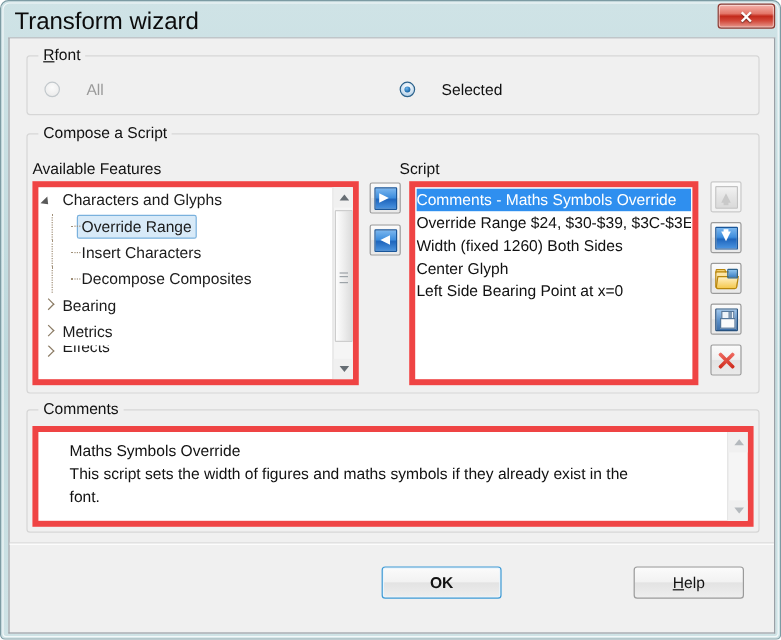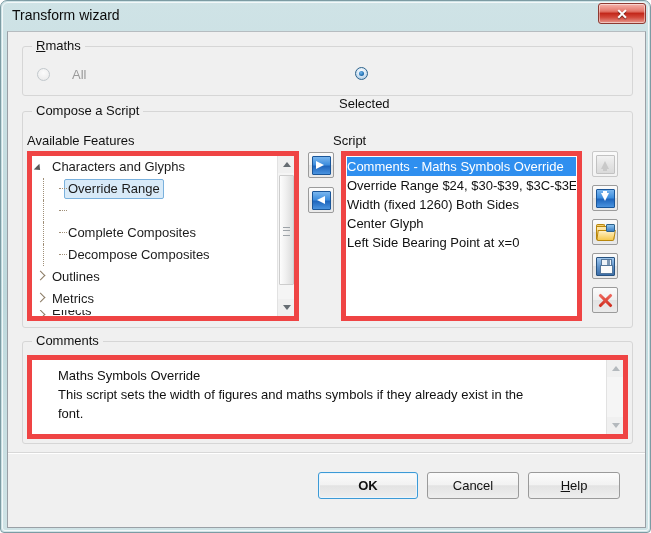--- a/index.html
+++ b/index.html
@@ -32,21 +32,21 @@
   
   #titlebar {
     position: absolute;
     left: 0; top: 0;
     width: 651px; height: 30px;
     box-sizing: border-box;
   }
   #title-text {
     position: absolute;
     left: 11px; top: 6px;
-    font-size: 14px;
+    font-size: 20px;
     color: #0b0b0b;
     white-space: nowrap;
   }
   #close-button {
     position: absolute;
     right: 6px; top: 2px;
     width: 48px; height: 21px;
     box-sizing: border-box;
     border: 1px solid #8e3a32;
     border-radius: 3px;
@@ -462,28 +462,28 @@
   <div id="titlebar">
     <div id="title-text">Transform wizard</div>
     <div id="close-button">
       <div id="close-glyph">✕</div>
     </div>
   </div>
 
   <div id="client">
 
     <div class="groupbox" style="left:14px; top:14px; width:611px; height:50px;">
-      <div class="group-label"><span class="accel">R</span><span>maths</span></div>
+      <div class="group-label"><span class="accel">R</span><span>font</span></div>
 
       <div class="radio-row" style="left:14px; top:20px;">
         <span class="radio disabled"></span>
         <span class="radio-label disabled">All</span>
       </div>
 
-      <div class="radio-row" style="left:310px; top:20px;flex-direction:column;">
+      <div class="radio-row" style="left:310px; top:20px;">
         <span class="radio checked"></span>
         <span class="radio-label">Selected</span>
       </div>
     </div>
 
     <div class="groupbox" style="left:14px; top:79px; width:611px; height:217px;">
       <div class="group-label">Compose a Script</div>
     </div>
 
     <div class="caption" style="left:19px; top:101px;">Available Features</div>
@@ -501,38 +501,32 @@
             <span class="elbow"></span>
             <span class="indent"></span>
             <span class="indent"></span>
             <span class="tree-label">Override Range</span>
           </div>
           <div class="tree-row">
             <span class="dotline"></span>
             <span class="elbow"></span>
             <span class="indent"></span>
             <span class="indent"></span>
-          </div>
-          <div class="tree-row">
-            <span class="dotline"></span>
-            <span class="elbow"></span>
-            <span class="indent"></span>
-            <span class="indent"></span>
-            <span class="tree-label">Complete Composites</span>
+            <span class="tree-label">Insert Characters</span>
           </div>
           <div class="tree-row">
             <span class="dotline"></span>
             <span class="elbow"></span>
             <span class="indent"></span>
             <span class="indent"></span>
             <span class="tree-label">Decompose Composites</span>
           </div>
           <div class="tree-row">
             <span class="twisty collapsed"></span>
-            <span class="tree-label">Outlines</span>
+            <span class="tree-label">Bearing</span>
           </div>
           <div class="tree-row">
             <span class="twisty collapsed"></span>
             <span class="tree-label">Metrics</span>
           </div>
           <div class="tree-row clipped">
             <span class="twisty collapsed"></span>
             <span class="tree-label">Effects</span>
           </div>
         </div>
@@ -607,21 +601,20 @@
         <div class="sb-btn down">
             <span class="arrow-down dim"></span>
           </div>
       </div>
     </div>
 
     <div id="footer-sep"></div>
 
     <div class="dlg-btn default" style="left:310px; top:440px; width:100px;">OK</div>
 
-    <div class="dlg-btn" style="left:419px; top:440px; width:92px;">Cancel</div>
 
     <div class="dlg-btn" style="left:520px; top:440px; width:92px;">
         <span class="accel">H</span>
         <span>elp</span>
       </div>
 
   </div>
 </div>
 
 </body></html>

